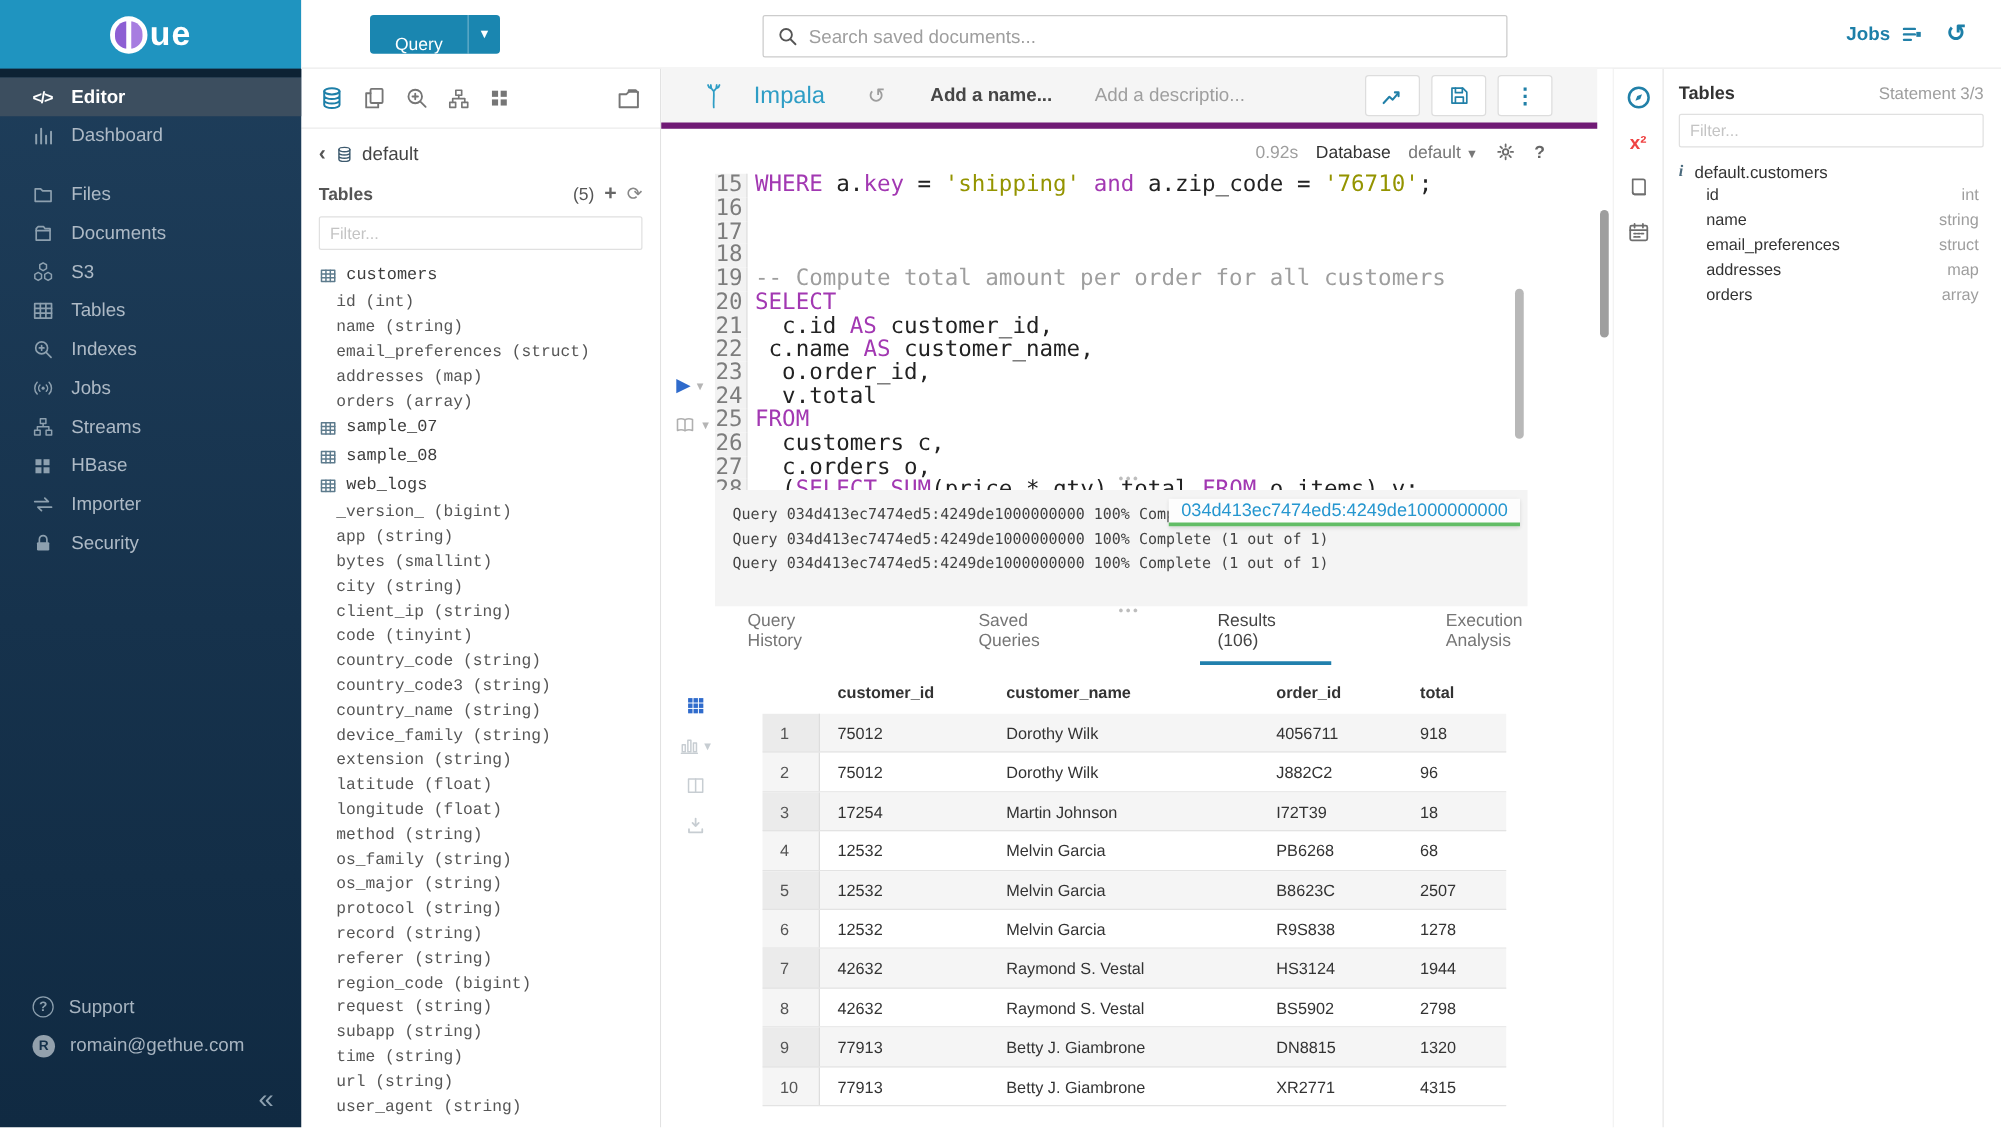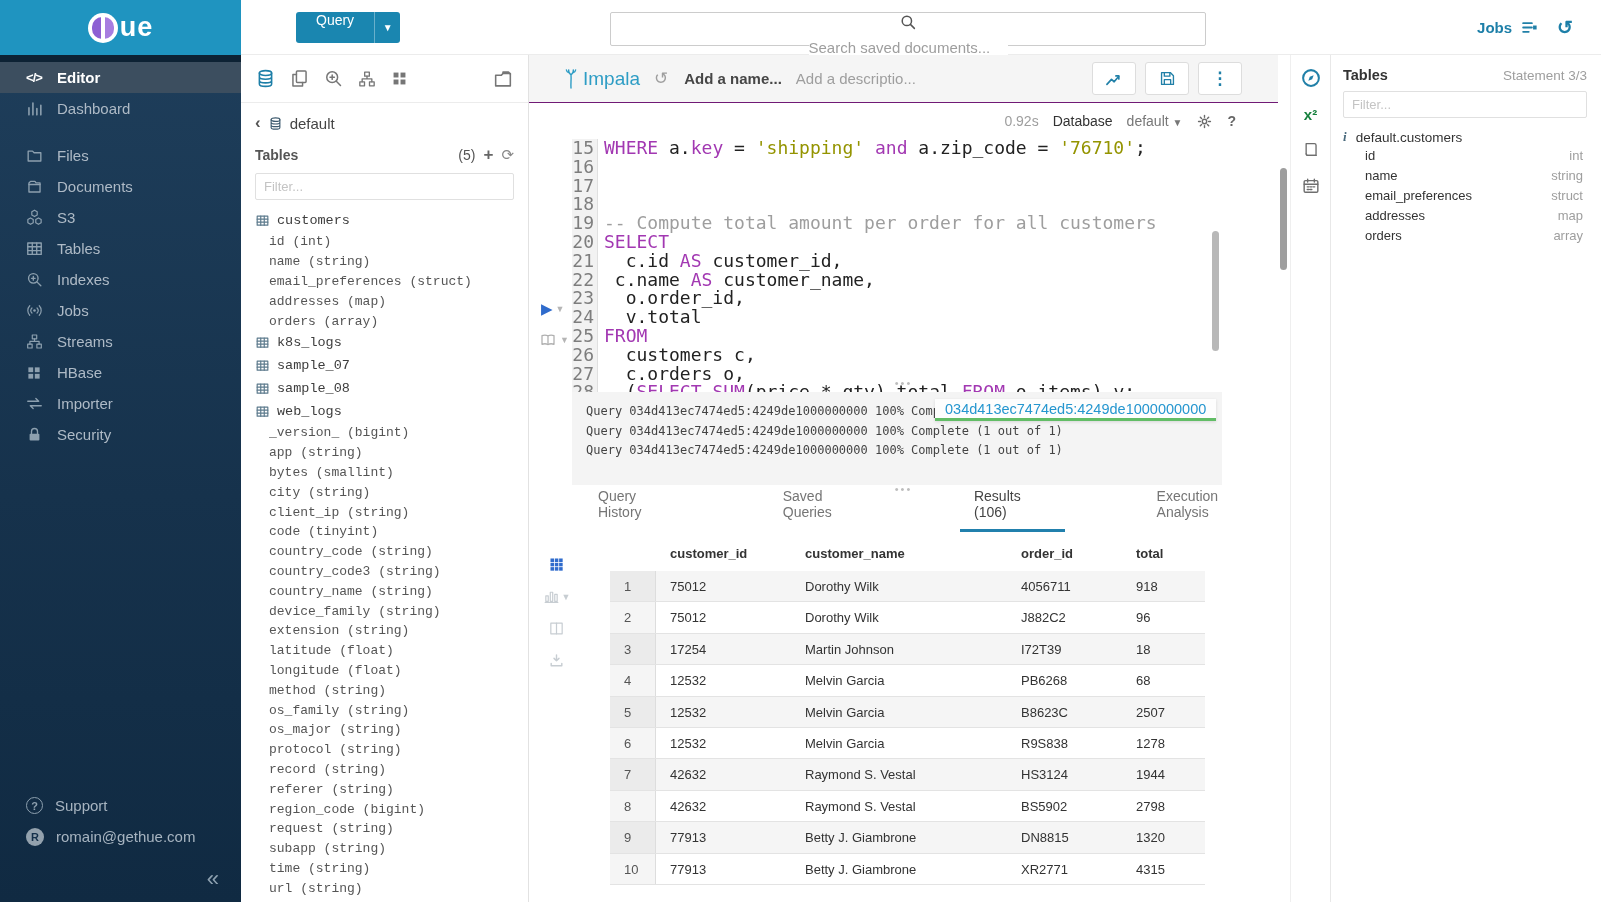--- a/index.html
+++ b/index.html
@@ -25,24 +25,24 @@
   .nicon-code { font-size:13px; font-weight:bold; letter-spacing:-1px; }
   .side-footer { position:absolute; left:0; right:0; bottom:0; }
   .foot-item { display:flex; align-items:center; gap:12px; padding-left:26px; height:31px; color:#a7b4c0; font-size:15px; cursor:pointer; }
   .qcircle { width:17px; height:17px; border:1.6px solid #8da0af; border-radius:50%; color:#8da0af; font-size:11px; font-weight:bold; display:flex; align-items:center; justify-content:center; }
   .avatar { width:18px; height:18px; border-radius:50%; background:#93a1ad; color:#14304a; font-size:11px; font-weight:bold; display:flex; align-items:center; justify-content:center; }
   .collapse { text-align:right; padding:14px 22px 10px 0; color:#8da0af; font-size:22px; cursor:pointer; }
 
   
   .rest { flex:1; display:flex; flex-direction:column; min-width:0; }
   .topbar { height:55px; flex:0 0 55px; background:#fff; display:flex; align-items:center; position:relative; border-bottom:1px solid #ececec; }
-  .query-btn { margin-left:55px; height:31px; background:#1a86b0; border-radius:3px; display:flex; align-items:flex-start; color:#fff; cursor:pointer; overflow:hidden; }
+  .query-btn { margin-left:55px; height:31px; background:#1a86b0; border-radius:3px; display:flex; align-items:flex-end; color:#fff; cursor:pointer; overflow:hidden; }
   .query-btn .qlabel { padding:0 20px; font-size:14px; }
   .query-btn .qcaret { width:26px; height:31px; display:flex; align-items:center; justify-content:center; border-left:1px solid rgba(255,255,255,.35); font-size:10px; }
-  .search-wrap { position:absolute; left:369px; width:596px; height:34px; top:12px; border:1px solid #ccc; border-radius:2px; display:flex; align-items:center; padding:0 10px; gap:8px; background:#fff;flex-direction:column; }
+  .search-wrap { position:absolute; left:369px; width:596px; height:34px; top:12px; border:1px solid #ccc; border-radius:2px; display:flex; align-items:center; padding:0 10px; gap:8px; background:#fff; }
   .search-wrap svg { color:#555; }
   .search-wrap input { border:none; outline:none; flex:1; font-size:15px; color:#333; font-family:"Liberation Sans",sans-serif; }
   .search-wrap input::placeholder { color:#9e9e9e; }
   .top-right { position:absolute; right:28px; display:flex; align-items:center; gap:18px; }
   .jobs-link { display:flex; align-items:center; gap:8px; color:#1d7fa8; font-weight:bold; font-size:15px; cursor:pointer; }
   .jobs-link svg { color:#2180a8; }
   .hist-glyph { color:#1d7fa8; font-size:19px; font-weight:bold; cursor:pointer; line-height:1; }
 
   .content { flex:1; display:flex; min-height:0; }
 
@@ -65,21 +65,21 @@
   .filter-input { margin-top:8px; width:100%; height:27px; border:1px solid #e0e0e0; border-radius:2px; padding:0 8px; font-size:13px; color:#333; outline:none; font-family:"Liberation Sans",sans-serif; }
   .filter-input::placeholder { color:#c4c4c4; }
   .tree { margin-top:9px; }
   .tree-row { display:flex; align-items:center; gap:7px; cursor:pointer;font-family:Liberation Mono, monospace; }
   .tree-row.t-table { height:23px; font-size:13.5px; color:#3d3d3d; }
   .tree-row.t-table svg { color:#5d7b8d; }
   .tree-row.t-column { height:19.8px; font-size:13px; color:#555; padding-left:14px; }
 
   
   .main { flex:1; min-width:0; display:flex; flex-direction:column; background:#fff; position:relative; }
-  .main-header { height:48px; flex:0 0 48px; background:#f5f5f5; border-bottom:1px solid #701a75; display:flex; align-items:center; padding:0 36px 0 30px; gap:0;justify-content:flex-end; }
+  .main-header { height:48px; flex:0 0 48px; background:#f5f5f5; border-bottom:5px solid #701a75; display:flex; align-items:center; padding:0 36px 0 30px; gap:20px;justify-content:flex-end; }
   .impala-ic { color:#2e9dc5; }
   .engine-title { color:#2e9dc5; font-size:19px; margin-right:14px; cursor:default; }
   .undo-glyph { color:#9e9e9e; font-size:17px; cursor:pointer; }
   .add-name { font-weight:bold; color:#464646; font-size:15px; margin-left:16px; cursor:text; }
   .add-desc { color:#9e9e9e; font-size:15px; margin-left:14px; cursor:text; }
   .hdr-buttons { margin-left:auto; display:flex; gap:9px; }
   .hbtn { width:44px; height:33px; background:#fff; border:1px solid #ddd; border-radius:3px; display:flex; align-items:center; justify-content:center; color:#2180a8; cursor:pointer; }
   .hbtn .kebab { font-size:17px; font-weight:bold; color:#2180a8; }
 
   .editor-zone { height:276px; flex:0 0 276px; position:relative; }
@@ -127,21 +127,21 @@
   .rc3 { width:115px; flex:0 0 115px; }
   .rc4 { flex:1; }
   .res-header .rc0 { background:none; border-right:none; }
 
   
   .scroll-gutter { width:12px; flex:0 0 12px; position:relative; background:#fff; }
   .scroll-gutter .thumb { position:absolute; left:2px; top:113px; width:7px; height:102px; background:#9e9e9e; border-radius:4px; cursor:grab; }
   .right-strip { width:40px; flex:0 0 40px; border-left:1px solid #efefef; padding-top:12px; display:flex; flex-direction:column; align-items:center; gap:17px; background:#fff; }
   .right-strip .rsi { color:#6e6e6e; cursor:pointer; }
   .right-strip .rsi.active { color:#2180a8; }
-  .fn-x2 { font-size:15px; font-weight:bold; color:#15803d; }
+  .fn-x2 { font-size:15px; font-weight:bold; color:#ef4444; }
   .right-panel { width:271px; flex:0 0 271px; border-left:1px solid #e8e8e8; padding:12px 14px 0 12px; background:#fff; }
   .rp-head { display:flex; align-items:baseline; }
   .rp-title { font-weight:bold; font-size:14.5px; color:#333; }
   .rp-statement { margin-left:auto; color:#9e9e9e; font-size:13.5px; }
   .rp-tablerow { display:flex; align-items:center; gap:9px; margin-top:11px; font-size:13.5px; color:#333; cursor:pointer; }
   .info-i { color:#4a6a7d; font-weight:bold; font-size:13px; font-family:"Liberation Serif",serif; font-style:italic; }
   .rp-col { display:flex; height:20.2px; align-items:center; padding-left:22px; font-size:13px; color:#333; cursor:pointer; }
   .rp-col .ctype { margin-left:auto; color:#9e9e9e; padding-right:4px; }
 </style>
 </head>
@@ -391,29 +391,20 @@
                 <span>name (string)</span>
               </div>
               <div class="tree-row t-column">
                 <span>email_preferences (struct)</span>
               </div>
               <div class="tree-row t-column">
                 <span>addresses (map)</span>
               </div>
               <div class="tree-row t-column">
                 <span>orders (array)</span>
-              </div>
-              <div class="tree-row t-table">
-                <span>
-                  <svg width="15" height="15" viewBox="0 0 24 24" fill="none" stroke="currentColor" stroke-width="1.9">
-                    <rect x="3.5" y="5" width="17" height="14.5"></rect>
-                    <path d="M3.5 9.8h17M3.5 14.6h17M9.2 5v14.5M14.8 5v14.5"></path>
-                  </svg>
-                </span>
-                <span>k8s_logs</span>
               </div>
               <div class="tree-row t-table">
                 <span>
                   <svg width="15" height="15" viewBox="0 0 24 24" fill="none" stroke="currentColor" stroke-width="1.9">
                     <rect x="3.5" y="5" width="17" height="14.5"></rect>
                     <path d="M3.5 9.8h17M3.5 14.6h17M9.2 5v14.5M14.8 5v14.5"></path>
                   </svg>
                 </span>
                 <span>sample_07</span>
               </div>

